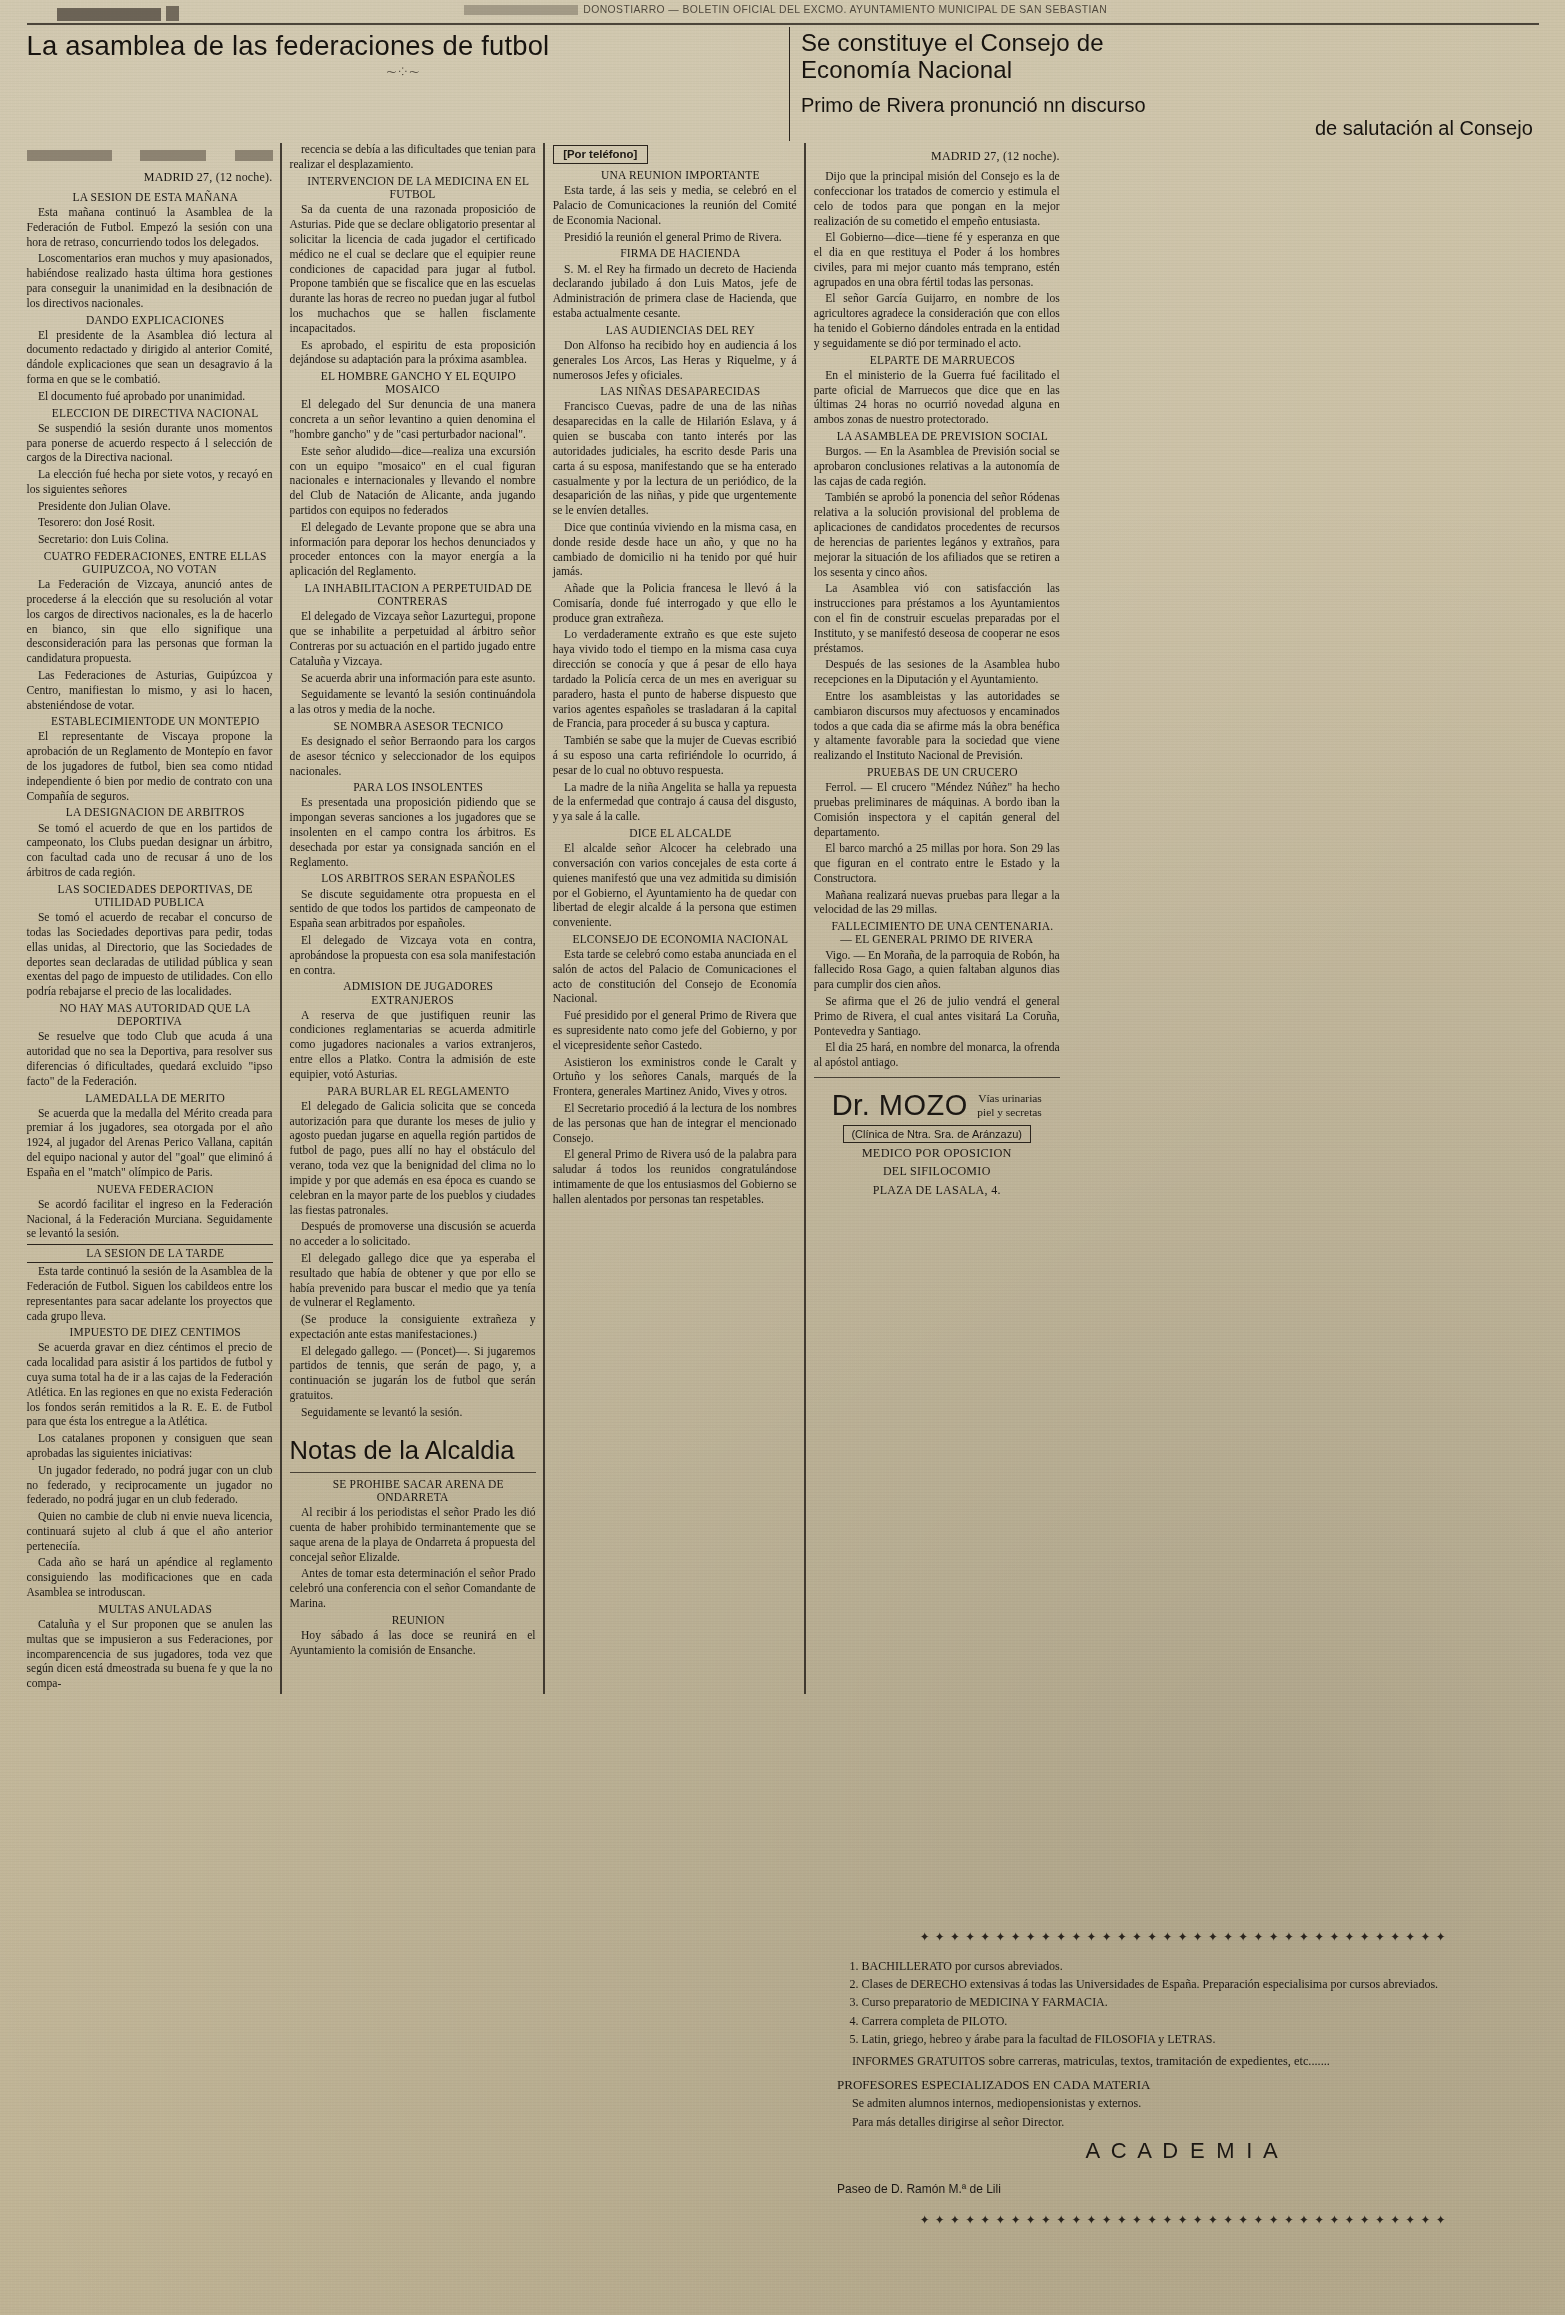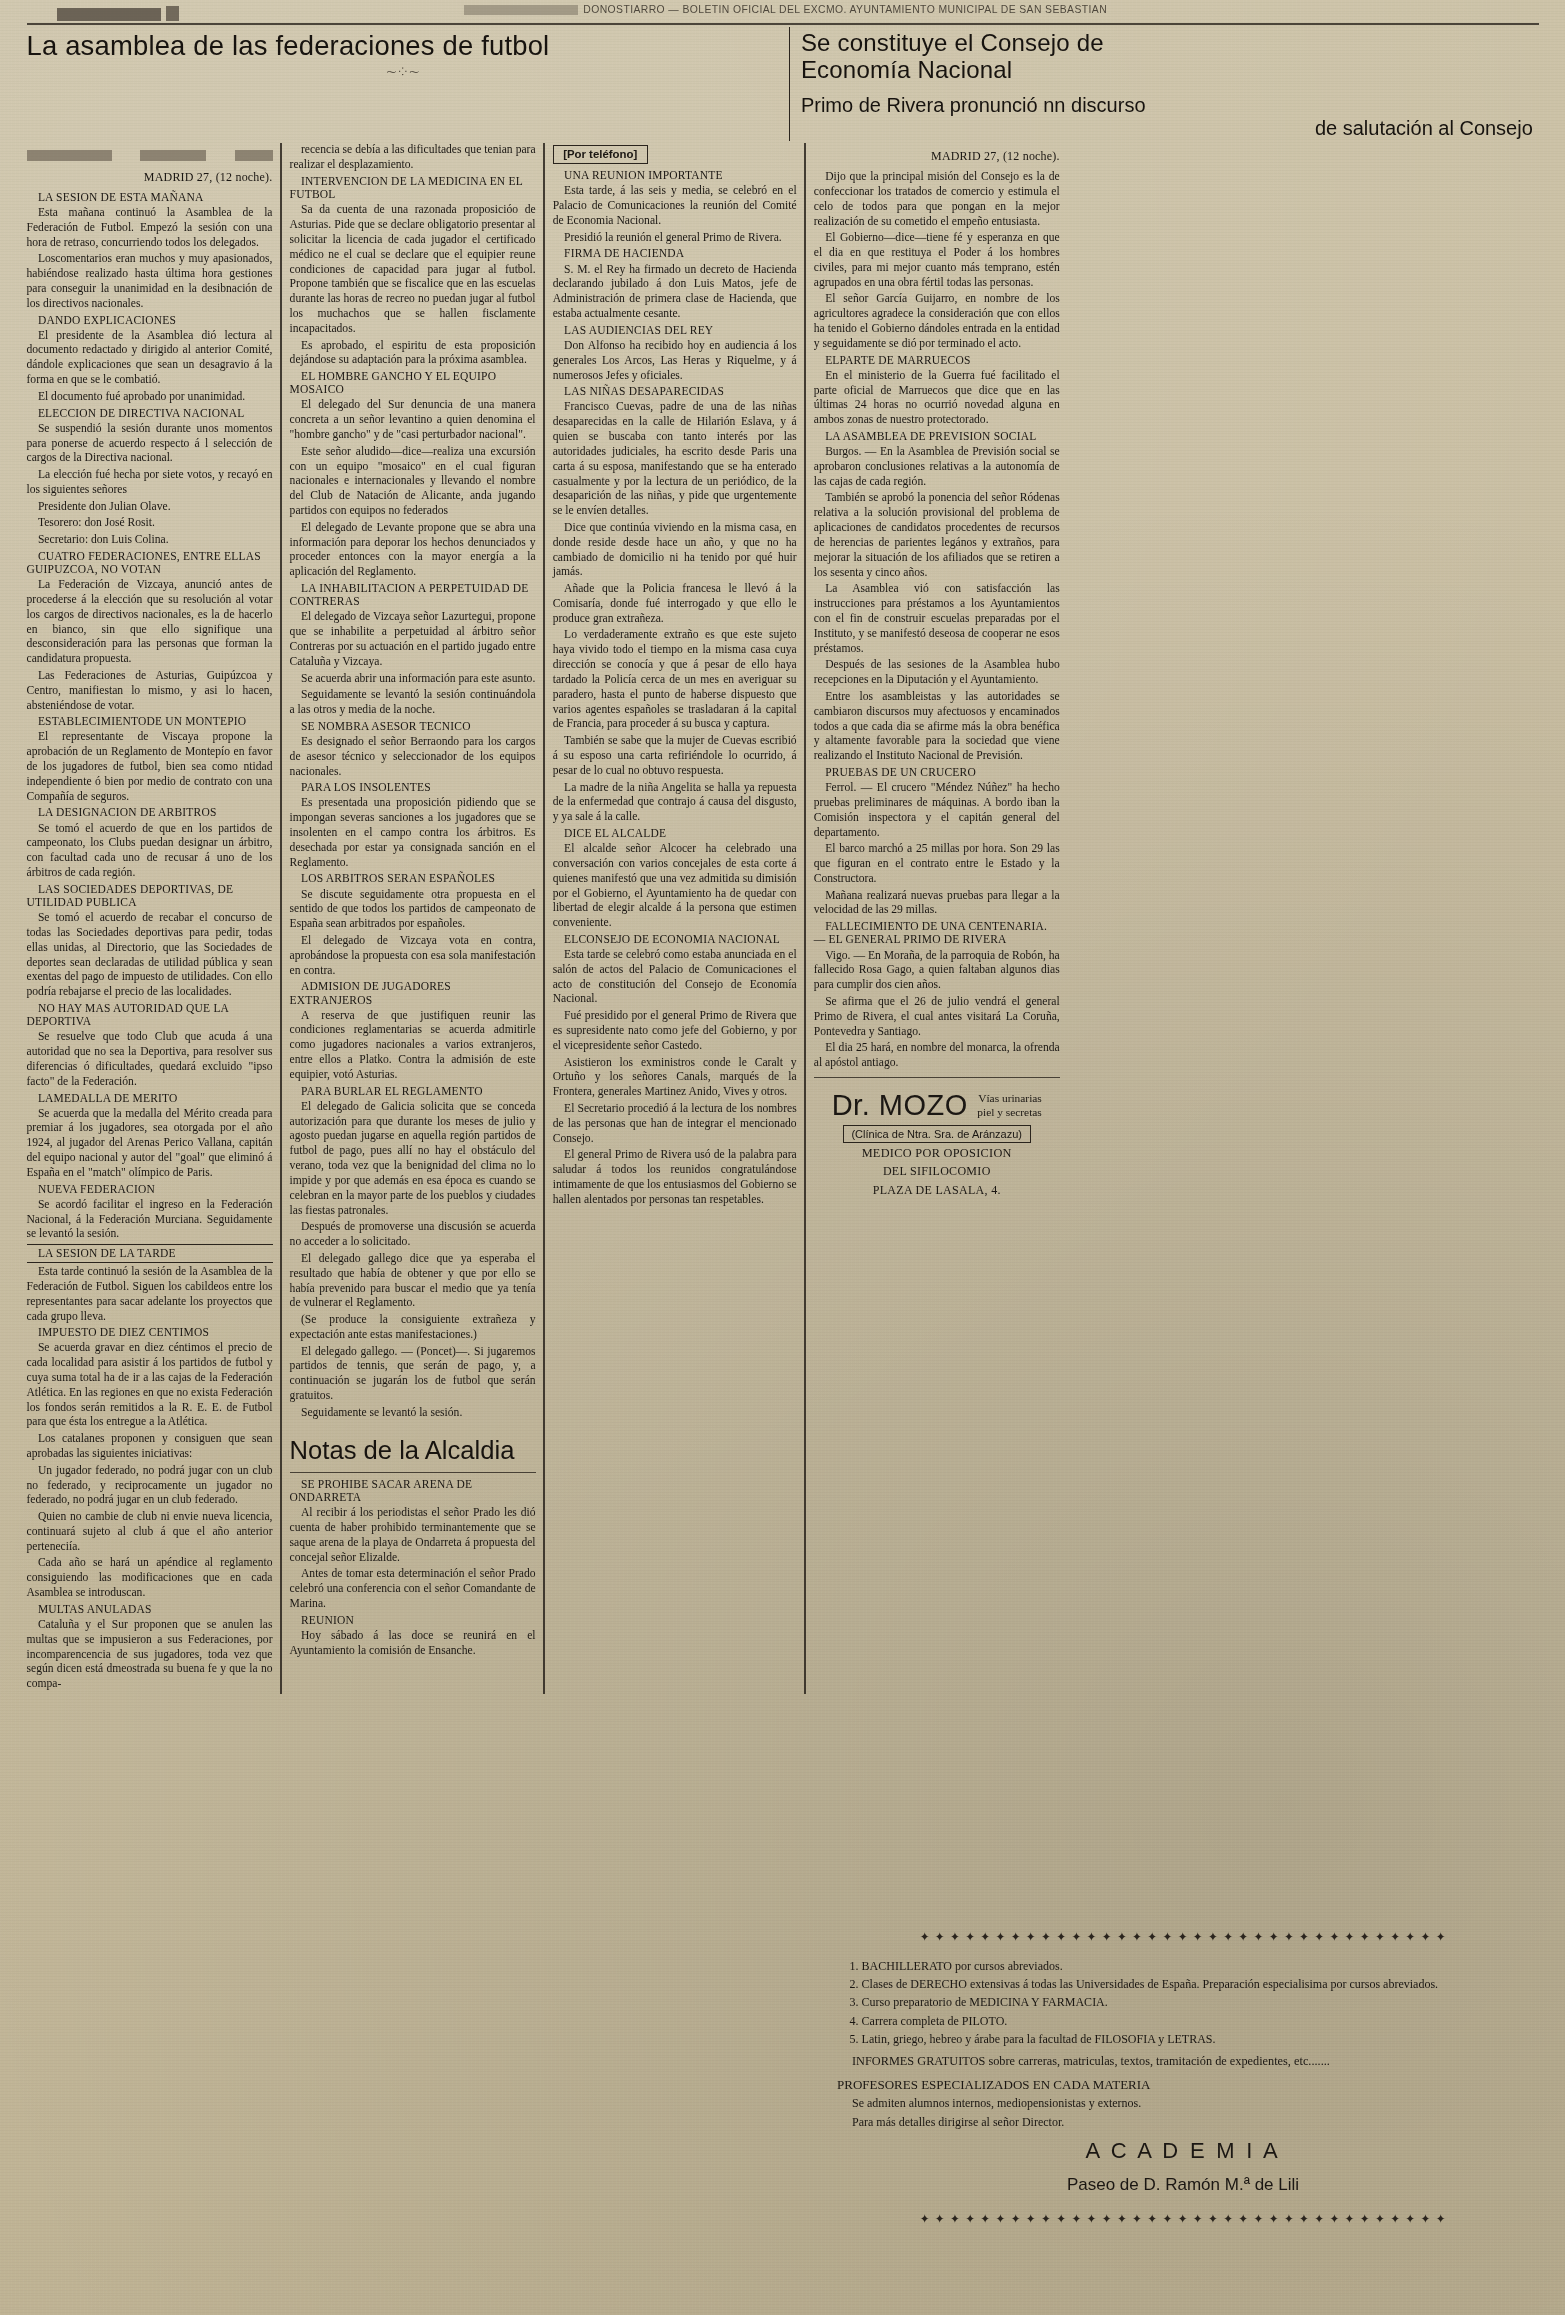--- a/index.html
+++ b/index.html
@@ -72,21 +72,21 @@
     text-align:justify;
     hyphens:auto;
     -webkit-hyphens:auto;
   }
   .c1{width:246px;}
   .c2{width:246px;}
   .c3{width:244px;}
   .c4{width:246px;}
   .col p{margin:0 0 1.9px 0;text-indent:11.4px;}
   .sh{
-    text-align:left;
+    text-align:center;
     font-size:11.5px;
     margin:5.7px 0 1.9px 0;
     text-indent:0;
     letter-spacing:0.2px;
     line-height:1.15;
   }
   .dateline{
     text-align:right;font-size:12px;margin:5.7px 0 5.7px 0;letter-spacing:0.2px;
   }
   .byline{
@@ -144,21 +144,21 @@
     font-size:13px;text-align:left;margin:7.6px 0 3.8px 0;
   }
   .academia .admit{font-size:12px;text-indent:15px;margin:1.9px 0;}
   .academia .detalles{font-size:12px;text-indent:15px;margin:3.8px 0 7.6px 0;}
   .academia .acad-name{
     font-family:"Liberation Sans", sans-serif;
     font-size:22px;text-align:center;letter-spacing:2.8px;margin-top:5.7px;
   }
   .academia .acad-addr{
     font-family:"Liberation Sans", sans-serif;
-    font-size:17px;text-align:center;margin-top:11px;
+    font-size:12px;margin-top:18px;
   }
   .stamp{
     position:absolute;left:57px;top:7.6px;width:104px;height:13.2px;background:#4a4238;opacity:.75;
     filter:blur(0.5px);
   }
   .stamp2{
     position:absolute;left:166px;top:5.7px;width:13.2px;height:15px;background:#4a4238;opacity:.7;
   }
   .frame-ornament{
     border-top:0.9px solid #2a241d;border-bottom:0.9px solid #2a241d;padding:1.9px 0;margin:5.7px 0;

